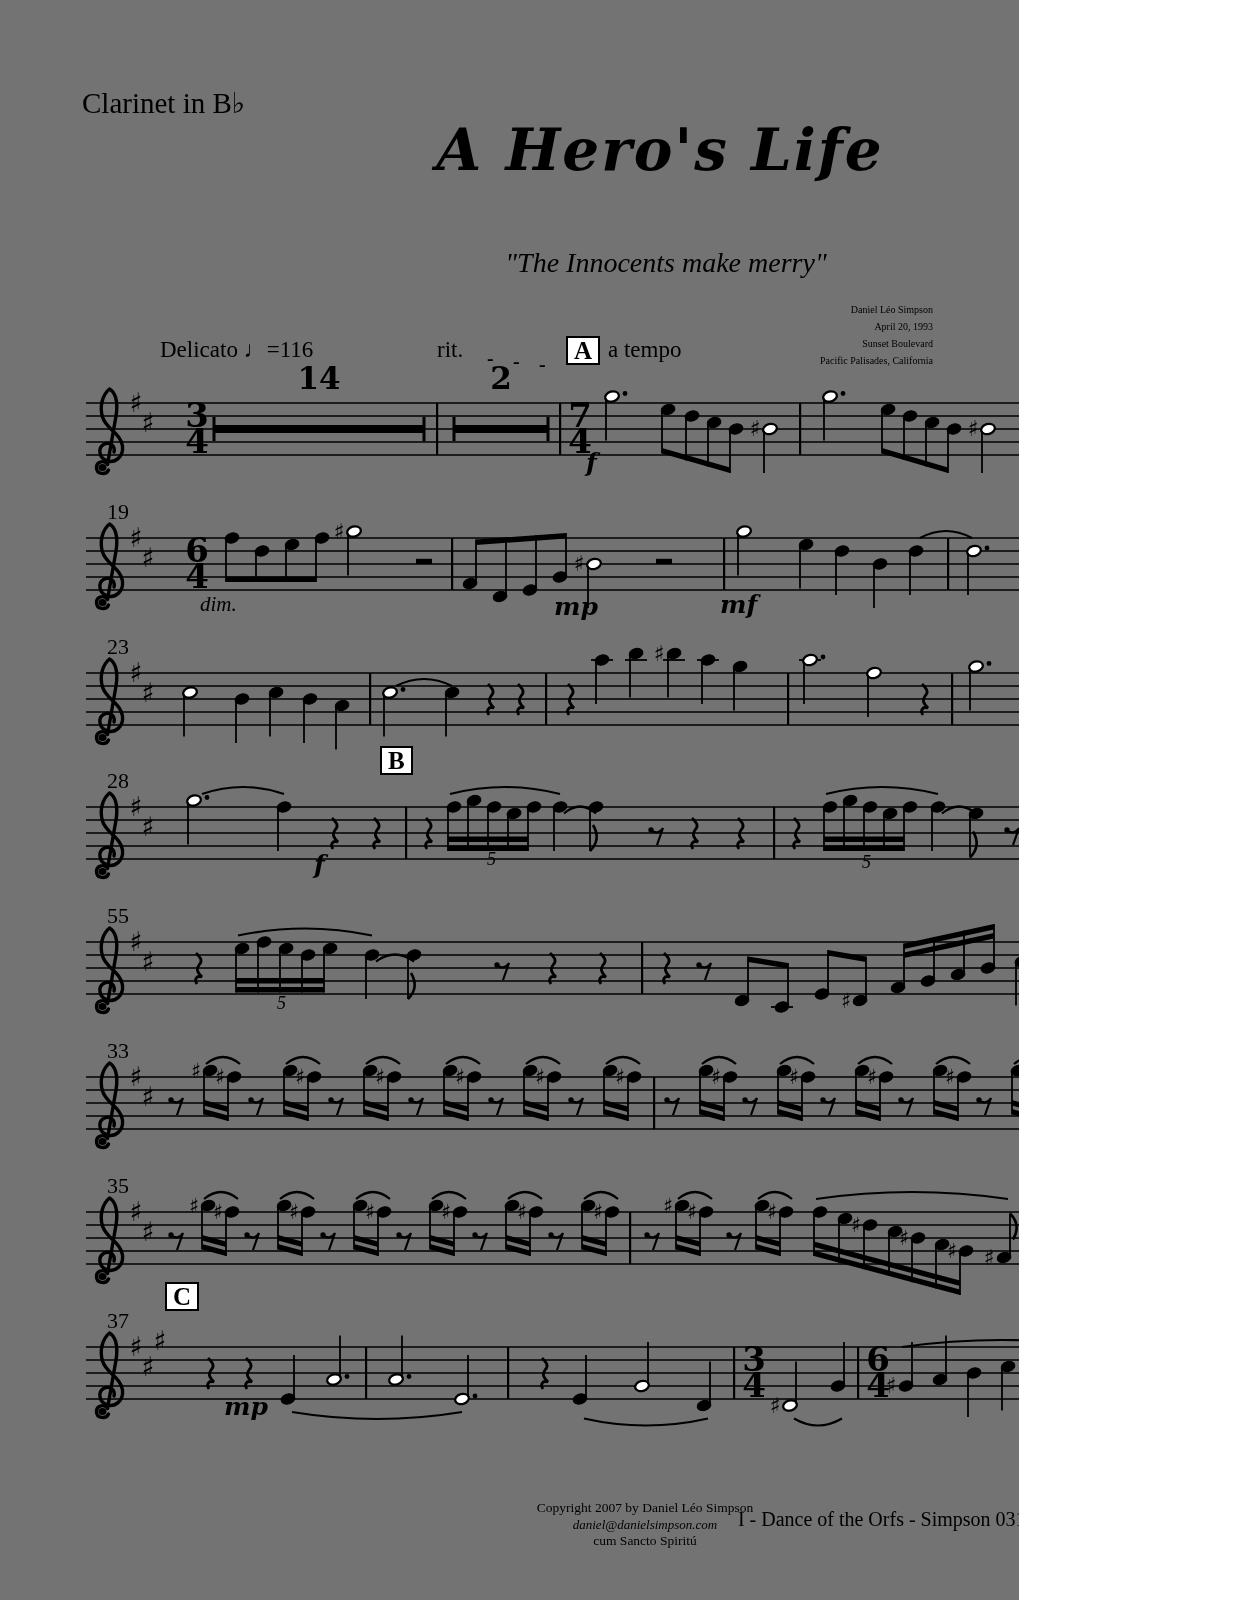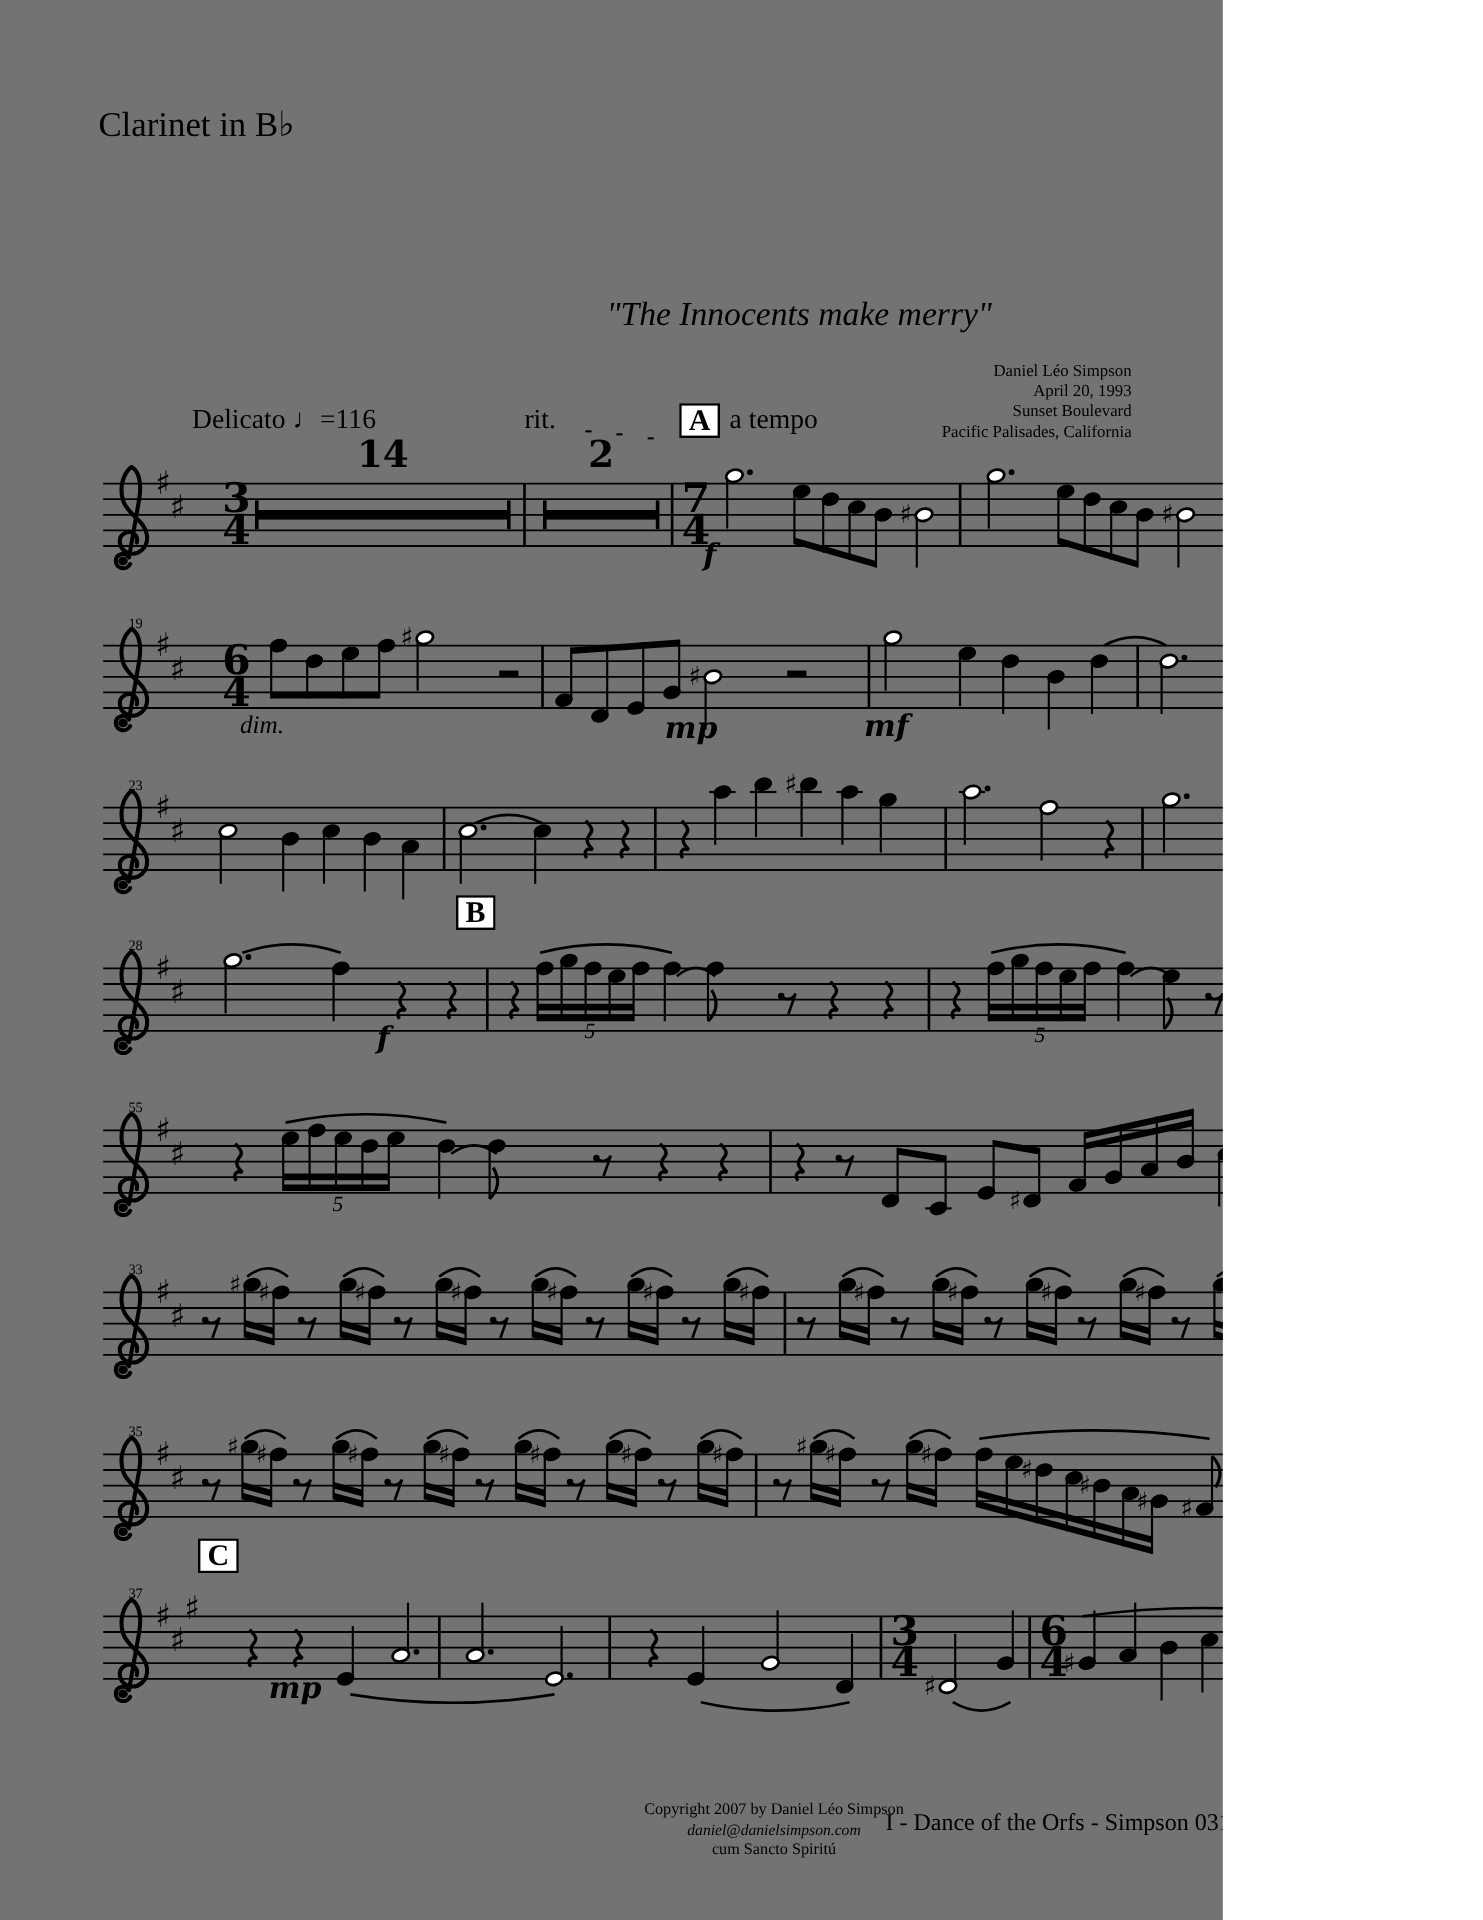--- a/index.html
+++ b/index.html
@@ -9,40 +9,41 @@
   #annotations{position:absolute;left:0;top:0;width:100%;height:100%;}
   .ann{position:absolute;white-space:nowrap;line-height:1;color:#000;}
   .instrument{position:absolute;left:82px;top:86px;font-size:29px;
         font-family:"Liberation Serif","DejaVu Serif","DejaVu Sans",serif;}
   .title{position:absolute;left:84px;width:1152px;top:116px;text-align:center;
         font-family:"DejaVu Serif",serif;font-style:italic;font-weight:bold;
         font-size:58px;letter-spacing:2px;}
   .movement{position:absolute;left:96px;width:1140px;top:212px;text-align:center;font-size:30px;}
   .quote{position:absolute;left:96px;width:1140px;top:247px;text-align:center;
         font-style:italic;font-size:28px;}
-  .composer{position:absolute;right:76px;top:301px;text-align:right;font-size:14px;line-height:17px;}
+  .composer{position:absolute;right:86px;top:301px;text-align:right;font-size:10px;line-height:17px;}
   .copyright{position:absolute;left:460px;width:370px;top:1500px;text-align:center;
         font-size:13.5px;line-height:16.5px;}
   .copyright .email{font-style:italic;font-size:13px;}
   .part-id{position:absolute;left:640px;width:512px;top:1508px;text-align:center;font-size:20px;}
   .tempo{font-weight:normal;font-size:23px;
         font-family:"Liberation Serif","DejaVu Serif","DejaVu Sans",serif;}
   .dash{font-weight:bold;font-size:20px;}
   .mark{font-weight:bold;font-size:25px;border:2.5px solid #000;padding:0 6px;background:#fff;}
   .dyn{font-style:italic;font-weight:bold;font-size:25px;font-family:"DejaVu Serif",serif;}
   .expr{font-style:italic;font-size:21px;}
   .tup{font-style:italic;font-size:18px;}
-  .mno{font-size:12px;margin-top:12px;}
+  .mno{font-size:22px;}
   .vs{font-style:italic;font-size:20px;}
 </style>
 </head>
 <body>
 
 <div class="page">
   <div class="instrument">Clarinet in B♭</div>
+  <div class="title">A Hero's Life</div>
   <div class="quote">"The Innocents make merry"</div>
   <div class="composer">
     <div>Daniel Léo Simpson</div>
     <div>April 20, 1993</div>
     <div>Sunset Boulevard</div>
     <div>Pacific Palisades, California</div>
   </div>
 
   <svg id="score" width="1236" height="1600" viewBox="0 0 1236 1600">
       <g>

